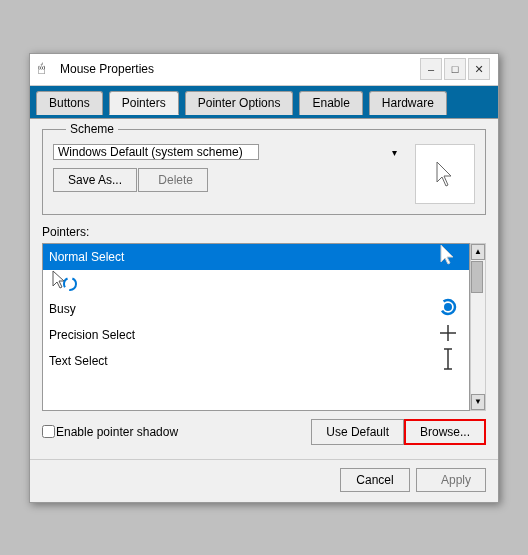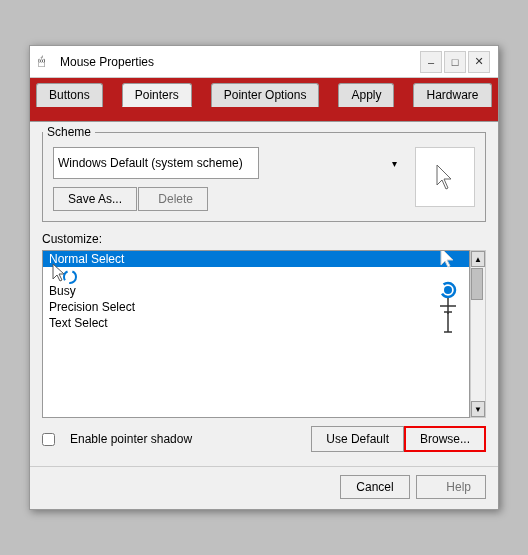--- a/index.html
+++ b/index.html
@@ -53,24 +53,24 @@
       border: 1px solid #ccc;
       cursor: pointer;
       display: flex;
       align-items: center;
       justify-content: center;
       font-size: 11px;
       color: #333;
     }
     .tab-bar {
       display: flex;
-      background: #b91c1c;
+      background: #0369a1;
       border-bottom: 1px solid #999;
-      padding: 4px 6px 15px;
-      gap: 19px;
+      padding: 4px 6px 4px;
+      gap: 6px;
     }
     .tab {
       padding: 4px 12px;
       background: #e0e0e0;
       border: 1px solid #999;
       border-bottom: none;
       cursor: pointer;
       font-size: 12px;
       color: #000;
       border-radius: 3px 3px 0 0;
@@ -87,28 +87,28 @@
     }
     .group-box {
       border: 1px solid #999;
       padding: 8px 10px 10px;
       margin-bottom: 10px;
       position: relative;
     }
     .group-label {
       position: absolute;
       top: -8px;
-      left: 0;
+      left: 23px;
       background: #f0f0f0;
       padding: 0 4px;
       font-size: 12px;
     }
     .scheme-select {
       flex: 1;
-      height: 32px;
+      height: 16px;
       border: 1px solid #999;
       background: #fff;
       font-size: 12px;
       padding: 0 4px;
       appearance: none;
       -webkit-appearance: none;
       position: relative;
     }
     .select-wrapper {
       flex: 1;
@@ -162,41 +162,41 @@
       height: 168px;
       overflow-y: scroll;
     }
     .cursor-item {
       display: flex;
       align-items: center;
       justify-content: space-between;
       padding: 3px 6px;
       cursor: pointer;
       font-size: 12px;
-      height: 16px;
+      height: 26px;
     }
     .cursor-item.selected {
       background: #0078d7;
       color: #fff;
     }
     .cursor-symbol {
       font-size: 14px;
       min-width: 30px;
       text-align: center;
     }
     .bottom-row {
       display: flex;
       align-items: center;
       justify-content: space-between;
       margin-top: 8px;
     }
     .checkbox-label {
       display: flex;
       align-items: center;
-      gap: 15px;
+      gap: 1px;
       font-size: 12px;
       cursor: pointer;
     }
     .checkbox-label input[type=checkbox] {
       width: 13px;
       height: 13px;
     }
     .bottom-buttons {
       display: flex;
       gap: 0;
@@ -234,21 +234,21 @@
     <div class="tab">
       <span>Buttons</span>
     </div>
     <div class="tab active">
       <span>Pointers</span>
     </div>
     <div class="tab">
       <span>Pointer Options</span>
     </div>
     <div class="tab">
-      <span>Apply</span>
+      <span>Enable</span>
     </div>
     <div class="tab">
       <span>Hardware</span>
     </div>
   </div>
 
   <div class="tab-content">
 
     <div class="group-box">
       <span class="group-label">Scheme</span>
@@ -267,21 +267,21 @@
           </div>
         </div>
         <div class="scheme-preview">
           <svg width="24" height="28" viewBox="0 0 24 28">
             <polygon points="4,2 4,22 9,17 13,26 15,25 11,16 18,16" fill="white" stroke="#666" stroke-width="1"></polygon>
           </svg>
         </div>
       </div>
     </div>
 
-    <div class="customize-label">Customize:</div>
+    <div class="customize-label">Pointers:</div>
     <div class="cursor-list-wrapper">
       <div class="cursor-list" style="flex:1; overflow-y:hidden;">
 
         <div class="cursor-item selected">
           <span>Normal Select</span>
           <span class="cursor-symbol">
             <svg width="20" height="22" viewBox="0 0 20 22">
               <polygon points="3,1 3,18 7,14 10,20 12,19 9,13 15,13" fill="white" stroke="#ccc" stroke-width="1"></polygon>
             </svg>
           </span>
@@ -346,15 +346,15 @@
       </label>
       <div class="bottom-buttons">
         <button class="btn">Use Default</button>
         <button class="btn highlighted">Browse...</button>
       </div>
     </div>
   </div>
 
   <div class="dialog-buttons">
     <button class="btn">Cancel</button>
-    <button class="btn" disabled="">Help</button>
+    <button class="btn" disabled="">Apply</button>
   </div>
 </div>
 
 </body></html>

